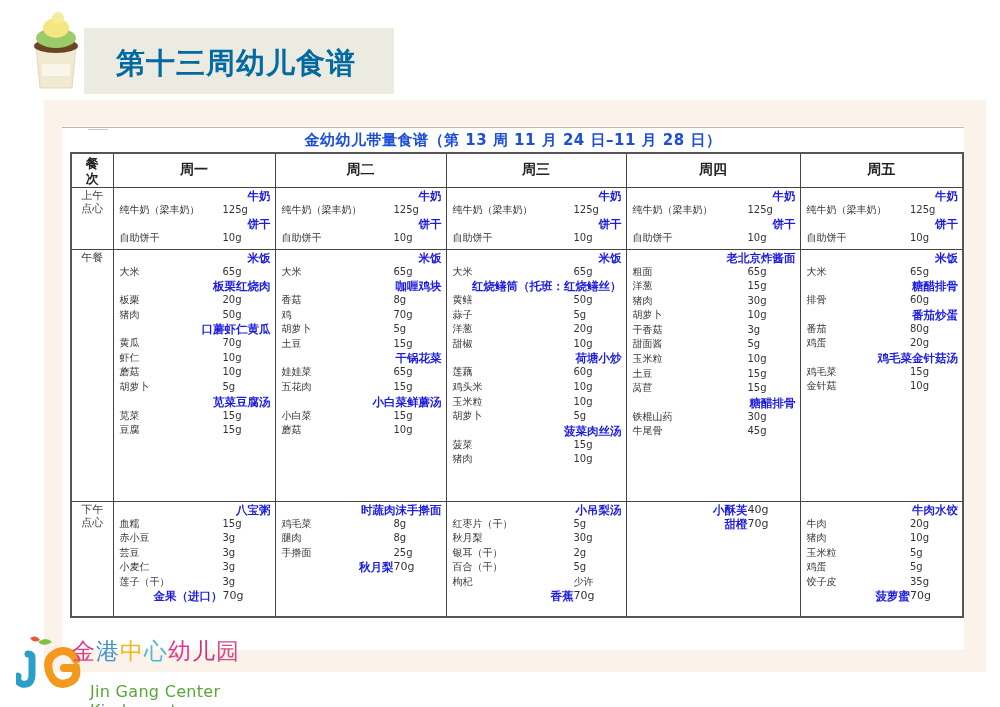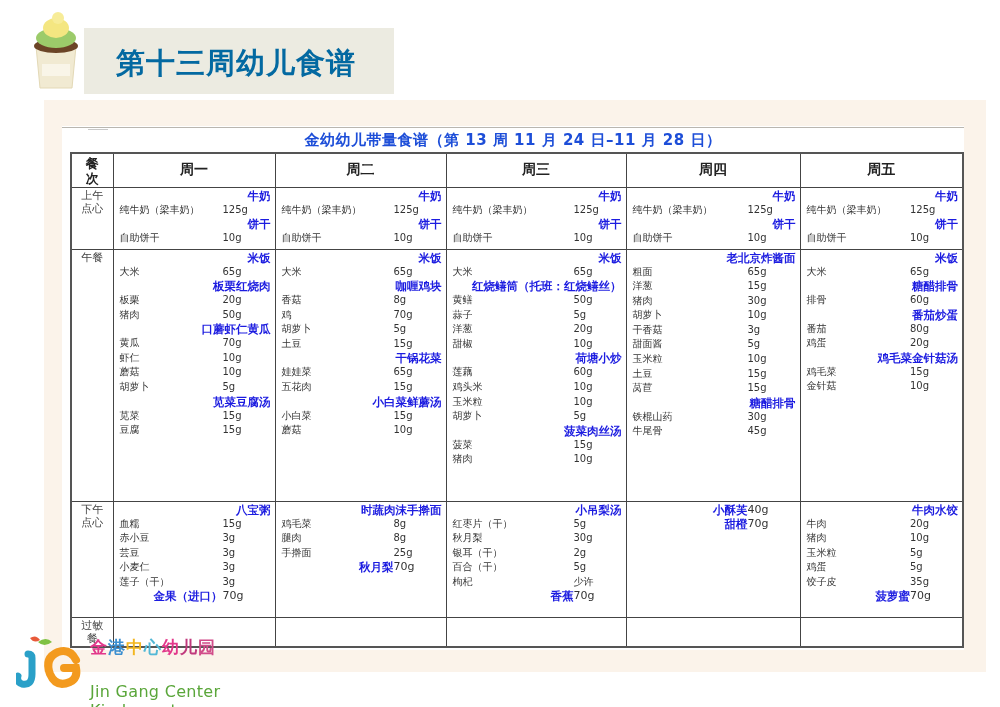--- a/index.html
+++ b/index.html
@@ -59,21 +59,21 @@
     .ing .amt { width: 48px; text-align: left; }
     .wrap { white-space: normal; }
 
     tr.r-head { height: 34px; }
     tr.r-am { height: 62px; }
     tr.r-lunch { height: 252px; }
     tr.r-pm { height: 116px; }
     tr.r-allergy { height: 30px; }
 
     .logo-wrap { position: absolute; left: 16px; top: 634px; width: 270px; height: 66px; }
-    .logo-cn { position: absolute; left: 74px; top: 2px; font-size: 17px; letter-spacing: 1px; font-weight: bold; }
+    .logo-cn { position: absolute; left: 56px; top: 2px; font-size: 23px; letter-spacing: 1px; }
     .logo-en { position: absolute; left: 74px; top: 48px; font-size: 16px; color: #5aa63a; letter-spacing: 0.3px; }
   </style>
 </head>
 <body>
 
 <div class="cupcake">
   <svg width="56" height="84" viewBox="0 0 56 84">
     <path d="M8 40 L48 40 L44 82 L12 82 Z" fill="#f1ead2" stroke="#e3d9b6" stroke-width="1"></path>
     <rect x="14" y="58" width="28" height="12" fill="#f9f5e8"></rect>
     <ellipse cx="28" cy="40" rx="22" ry="7" fill="#6b4426"></ellipse>
@@ -604,43 +604,20 @@
               <span>饺子皮</span>
               <span class="amt">35g</span>
             </div>
             <div class="dish">
               <span class="wrap">菠萝蜜</span>
               <span class="amt">70g</span>
             </div>
           </div>
         </td>
       </tr>
-  <tr class="r-allergy">
-        <td>
-          <div class="meal-label">
-            <div>过敏</div>
-            <div>餐</div>
-          </div>
-        </td>
-        <td>
-          <div class="cell"></div>
-        </td>
-        <td>
-          <div class="cell"></div>
-        </td>
-        <td>
-          <div class="cell"></div>
-        </td>
-        <td>
-          <div class="cell"></div>
-        </td>
-        <td>
-          <div class="cell"></div>
-        </td>
-      </tr>
 </tbody>
   </table>
 
 <div class="logo-wrap">
   <svg width="70" height="60" viewBox="0 0 70 60" style="position:absolute;left:0;top:0">
     <path d="M14 4 q6 -4 10 2 q-6 4 -10 -2z" fill="#e85a3a"></path>
     <path d="M22 8 q8 -6 14 0 q-8 6 -14 0z" fill="#7fc143"></path>
     <path d="M12 20 q4 0 4 4 v16 q0 12 -10 10 q-6 -2 -4 -8" fill="none" stroke="#2aa0c8" stroke-width="7" stroke-linecap="round"></path>
     <path d="M60 26 q-6 -12 -18 -8 q-14 6 -8 22 q6 14 20 8 q8 -4 6 -14 h-12" fill="none" stroke="#f39a1e" stroke-width="8" stroke-linecap="round"></path>
   </svg>

